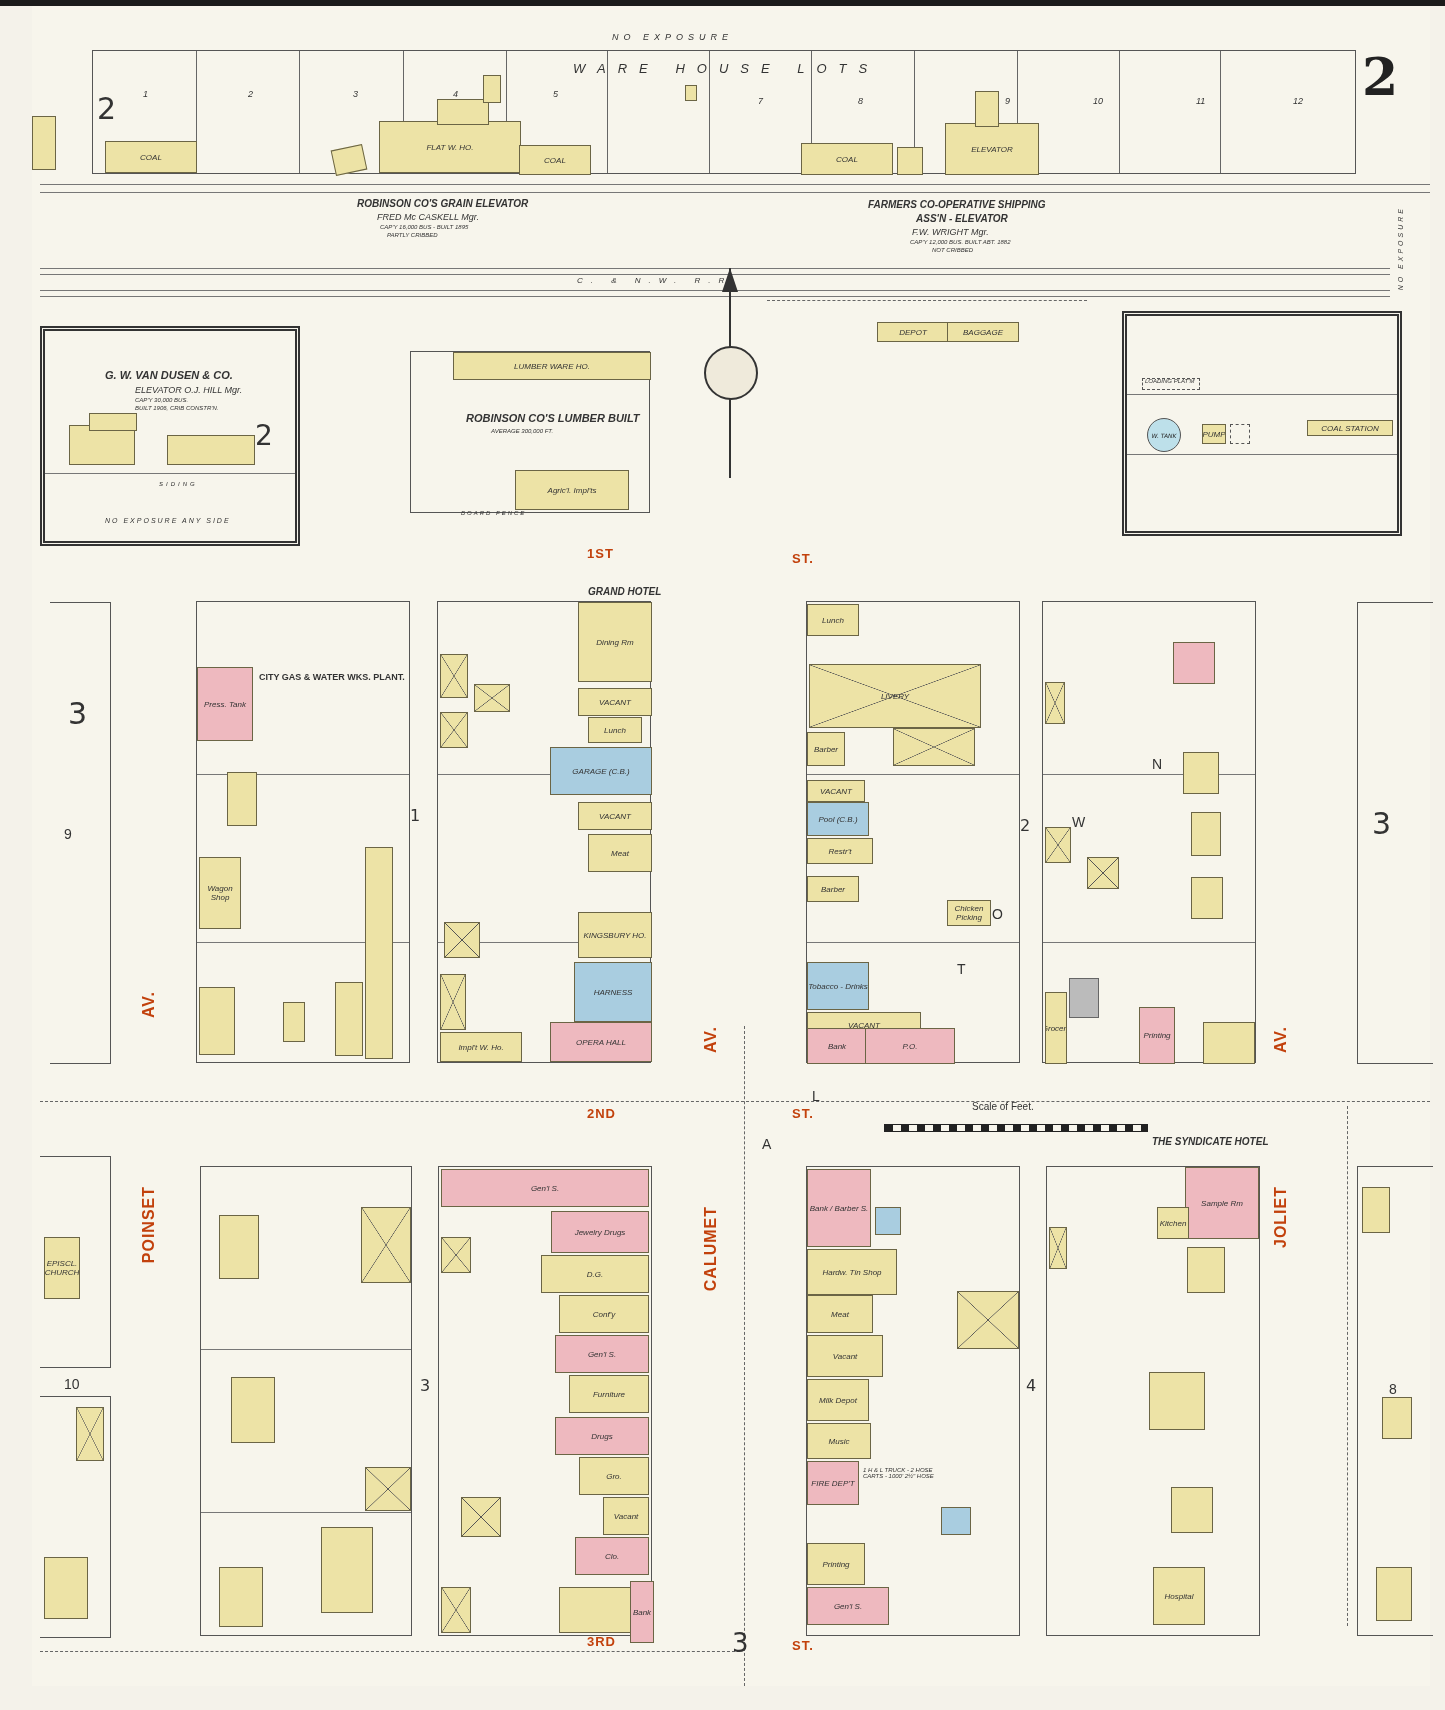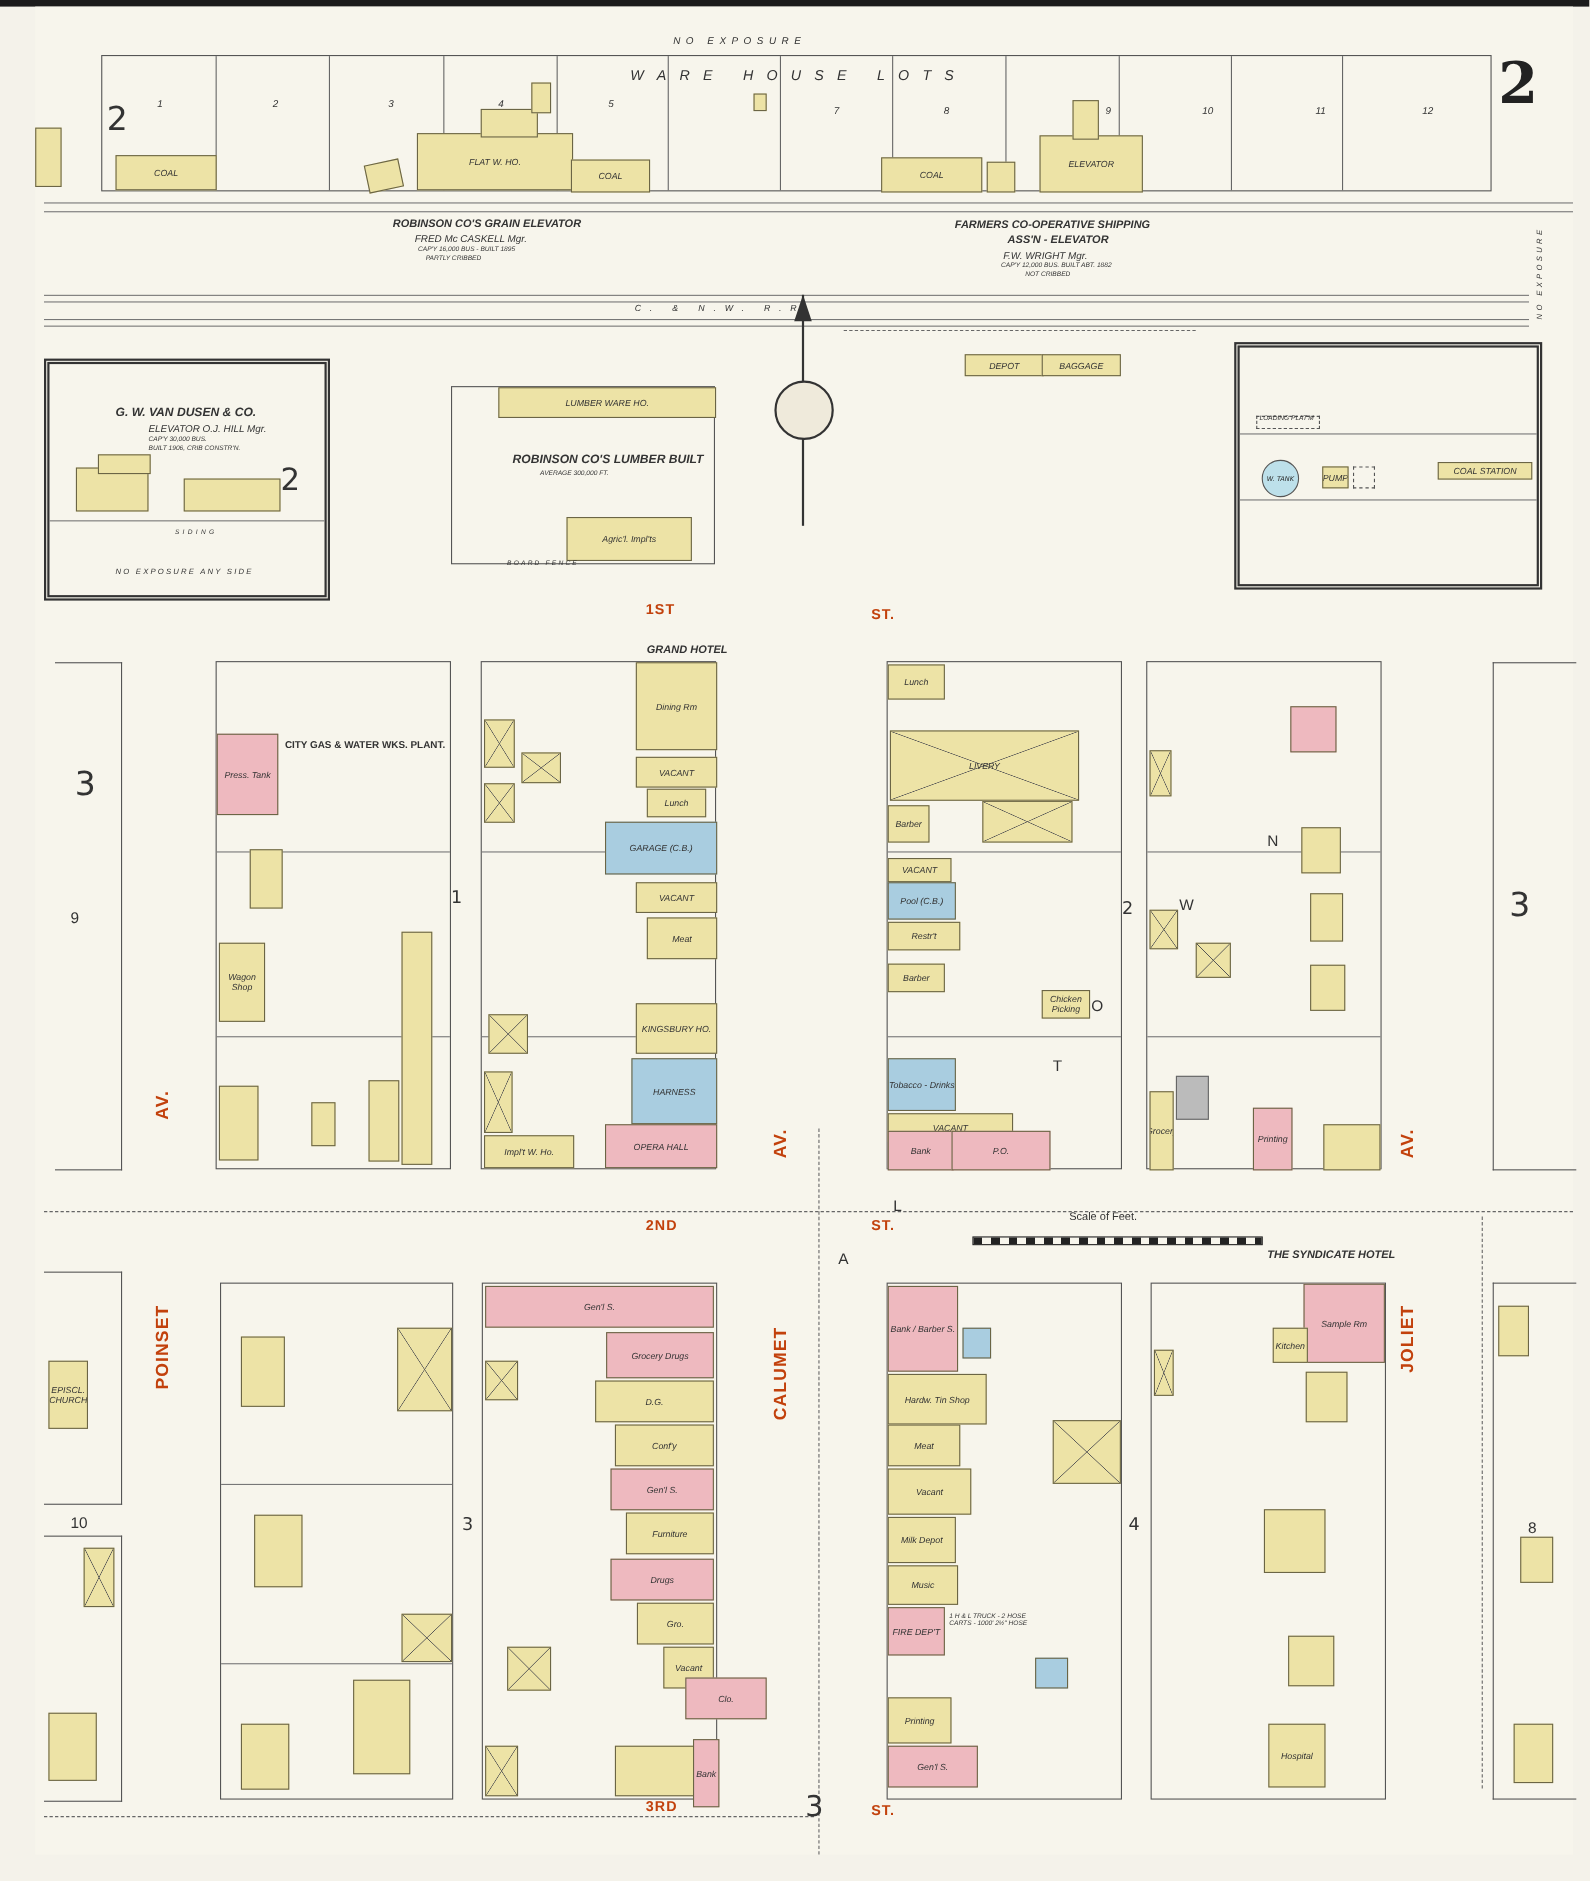--- a/index.html
+++ b/index.html
@@ -254,29 +254,29 @@
     <div class="bld frame x" style="left:160px;top:40px;width:48px;height:74px;"></div>
     <div class="bld frame" style="left:30px;top:210px;width:42px;height:64px;"></div>
     <div class="bld frame x" style="left:164px;top:300px;width:44px;height:42px;"></div>
     <div class="bld frame" style="left:18px;top:400px;width:42px;height:58px;"></div>
     <div class="bld frame" style="left:120px;top:360px;width:50px;height:84px;"></div>
   </div>
   <div class="bignum" style="left:388px;top:1370px;font-size:16px;">3</div>
 
   <div class="blk" style="left:406px;top:1160px;width:212px;height:468px;">
     <div class="bld brick" style="left:2px;top:2px;width:206px;height:36px;">Gen'l S.</div>
-    <div class="bld brick" style="left:112px;top:44px;width:96px;height:40px;">Grocery Drugs</div>
+    <div class="bld brick" style="left:112px;top:44px;width:96px;height:40px;">Jewelry Drugs</div>
     <div class="bld frame" style="left:102px;top:88px;width:106px;height:36px;">D.G.</div>
     <div class="bld frame" style="left:120px;top:128px;width:88px;height:36px;">Conf'y</div>
     <div class="bld brick" style="left:116px;top:168px;width:92px;height:36px;">Gen'l S.</div>
     <div class="bld frame" style="left:130px;top:208px;width:78px;height:36px;">Furniture</div>
     <div class="bld brick" style="left:116px;top:250px;width:92px;height:36px;">Drugs</div>
     <div class="bld frame" style="left:140px;top:290px;width:68px;height:36px;">Gro.</div>
     <div class="bld frame" style="left:164px;top:330px;width:44px;height:36px;">Vacant</div>
-    <div class="bld brick" style="left:136px;top:358px;width:72px;height:36px;margin-left:48px;">Clo.</div>
+    <div class="bld brick" style="left:136px;top:370px;width:72px;height:36px;">Clo.</div>
     <div class="bld frame x" style="left:2px;top:70px;width:28px;height:34px;"></div>
     <div class="bld frame x" style="left:22px;top:330px;width:38px;height:38px;"></div>
     <div class="bld frame x" style="left:2px;top:420px;width:28px;height:44px;"></div>
     <div class="bld frame" style="left:120px;top:420px;width:88px;height:44px;"></div>
   </div>
   <div class="bld brick" style="left:598px;top:1575px;width:22px;height:60px;">Bank</div>
 
   <div class="blk" style="left:774px;top:1160px;width:212px;height:468px;">
     <div class="bld brick" style="left:0;top:2px;width:62px;height:76px;">Bank / Barber S.</div>
     <div class="bld stone" style="left:68px;top:40px;width:24px;height:26px;"></div>

